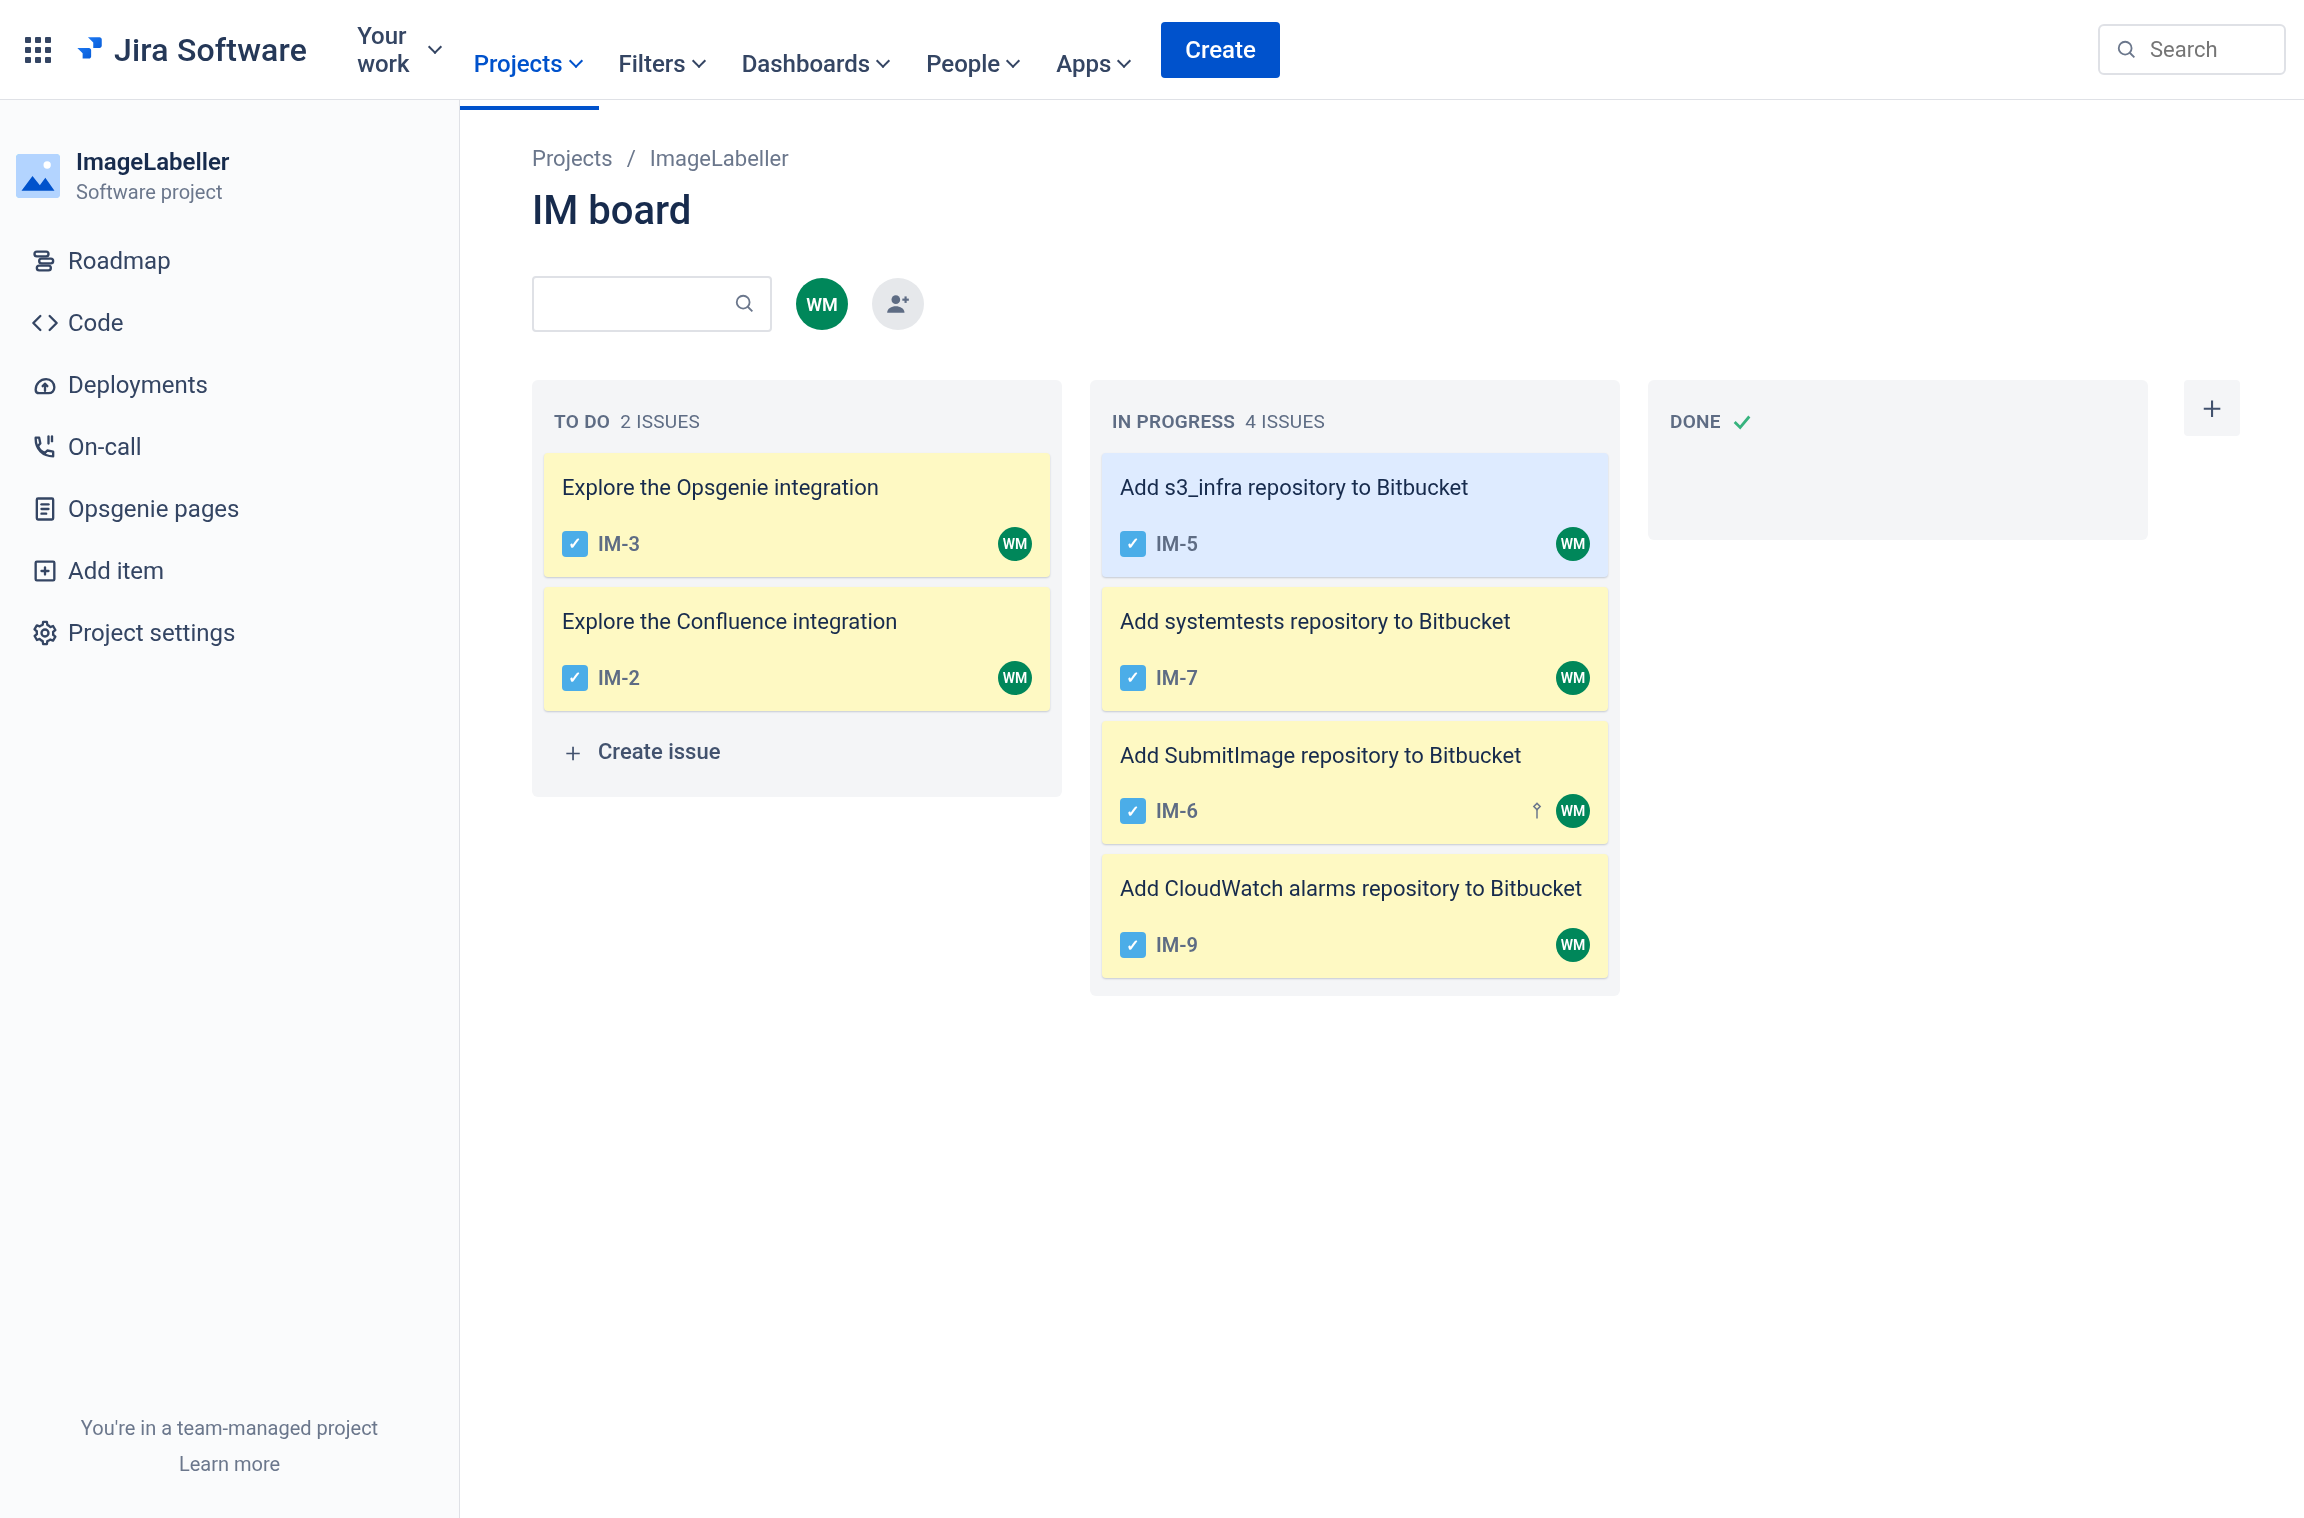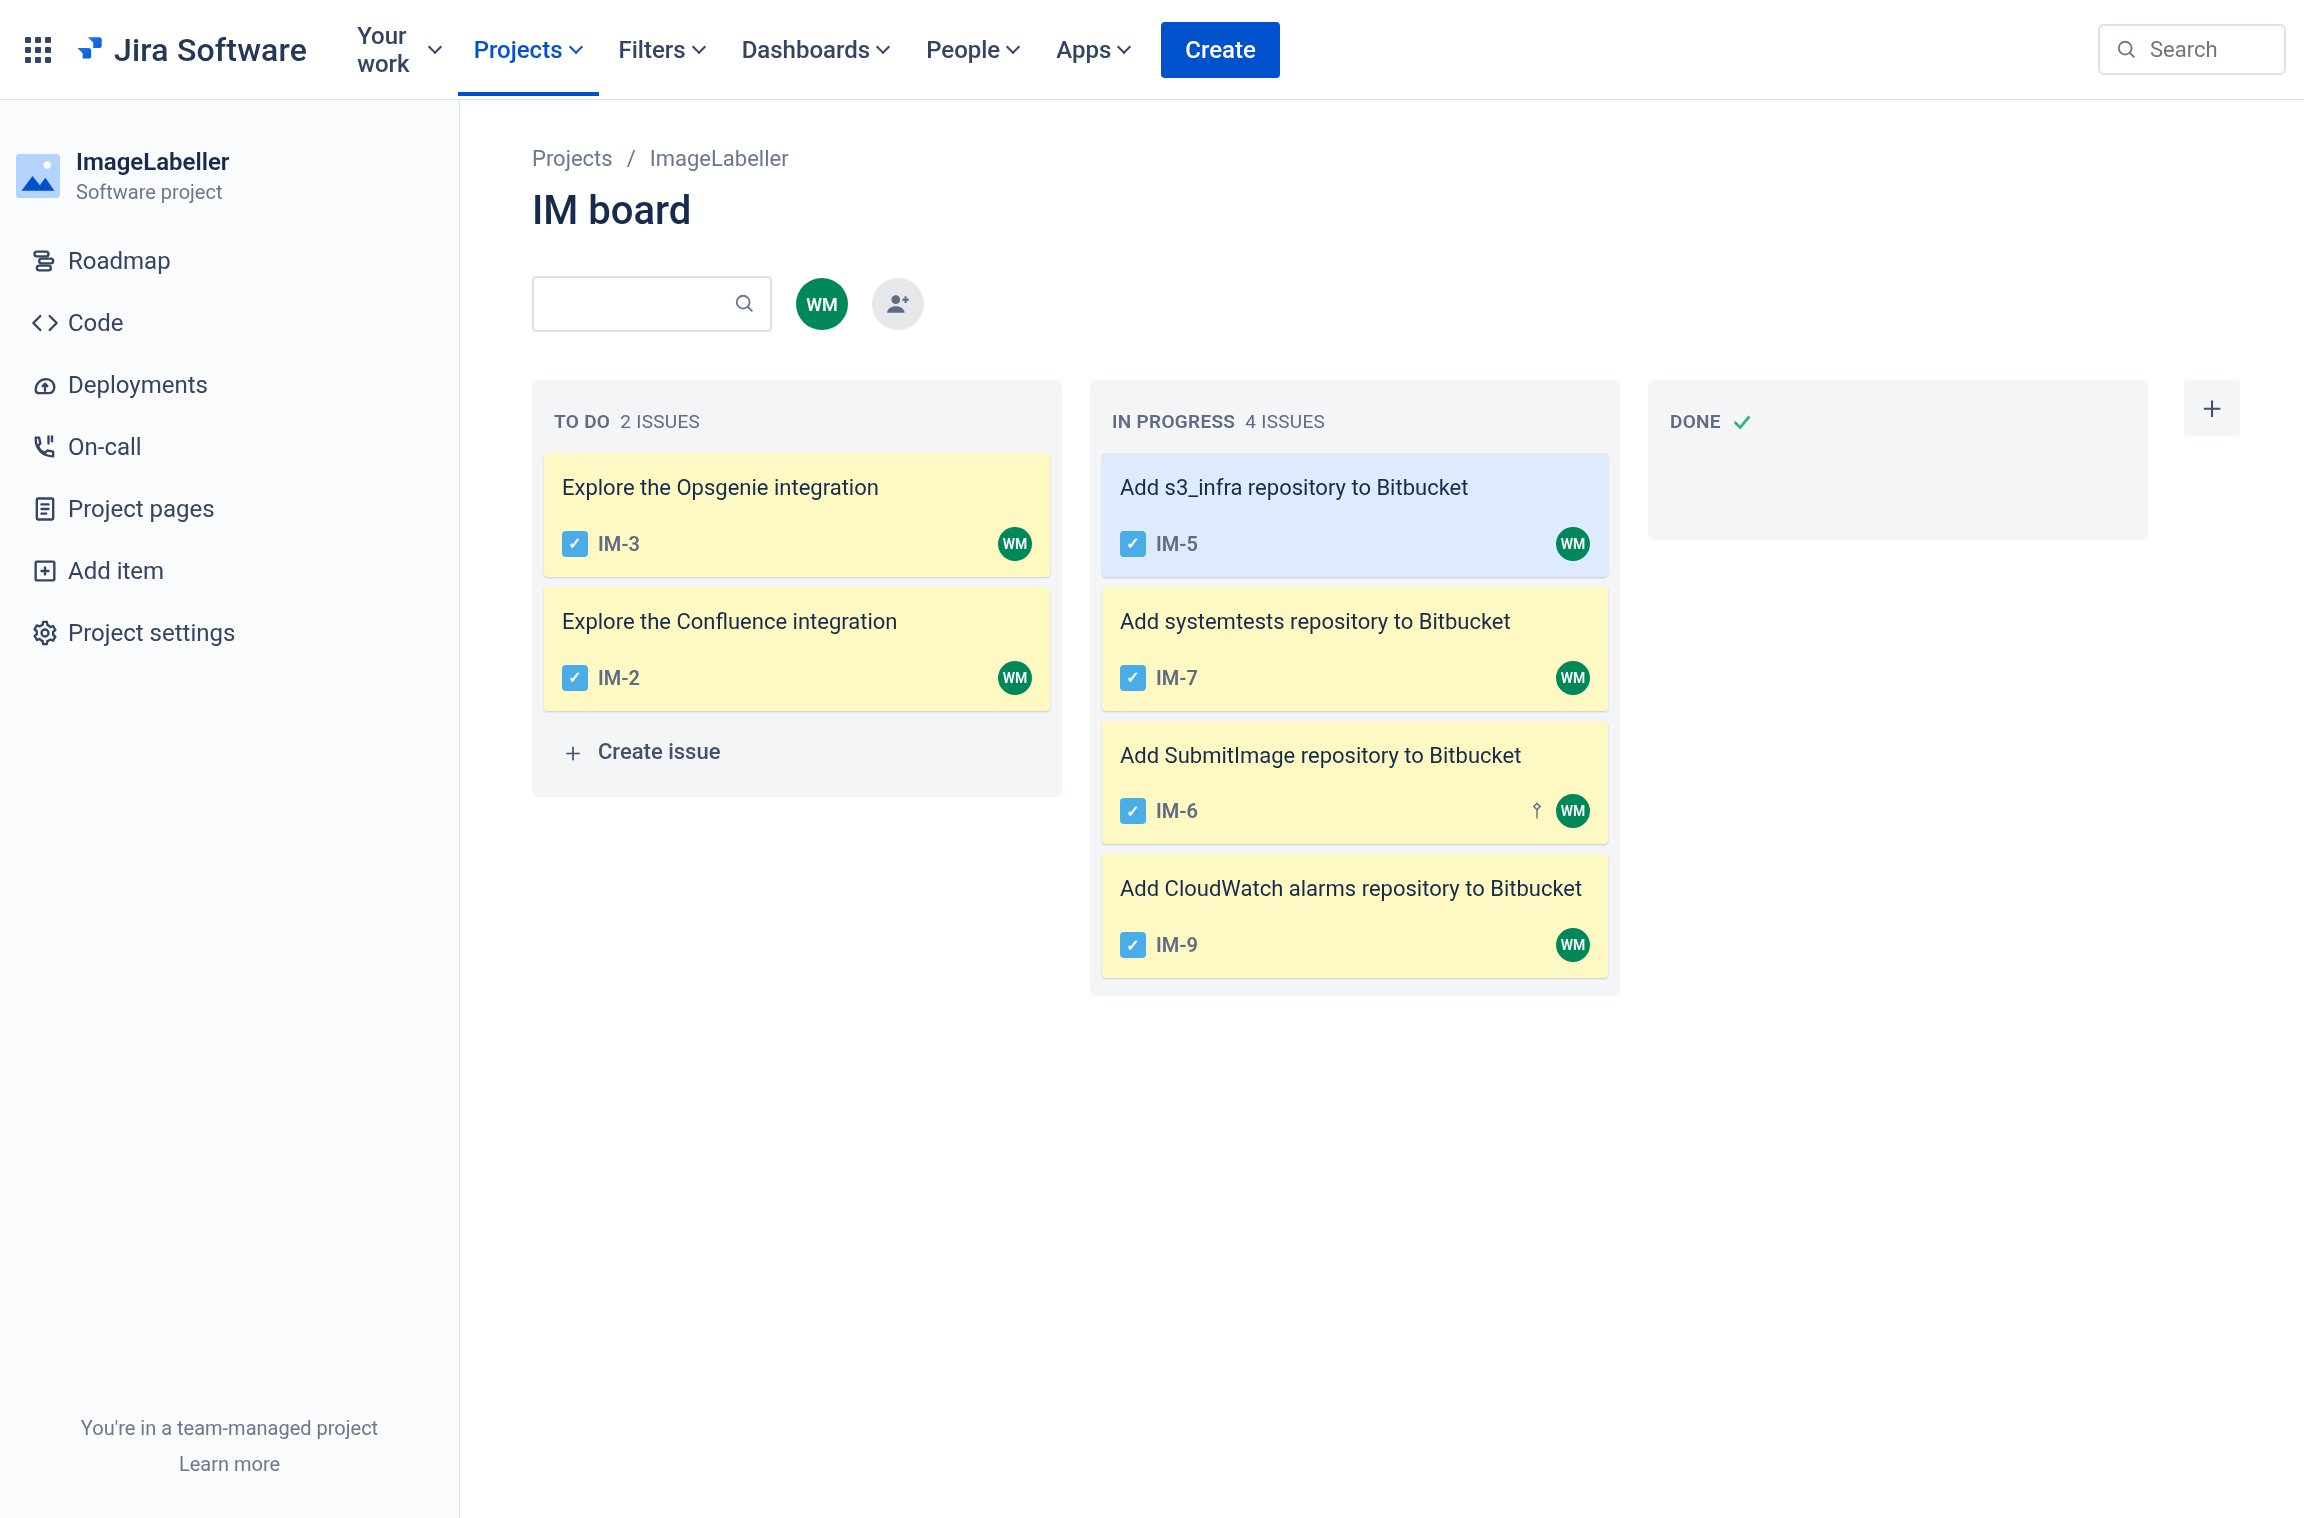--- a/index.html
+++ b/index.html
@@ -16,21 +16,21 @@
   }
   *{box-sizing:border-box;font-family:-apple-system,BlinkMacSystemFont,"Segoe UI",Roboto,Helvetica,Arial,sans-serif;}
   body{margin:0;width:2304px;height:1518px;color:var(--text);overflow:hidden;transform-origin:top left;}
   
   .topnav{height:100px;border-bottom:1px solid var(--border);display:flex;align-items:center;padding:0 18px;gap:6px;}
   .app-switcher{width:40px;height:40px;display:flex;align-items:center;justify-content:center;border-radius:4px;cursor:pointer;}
   .dotgrid{display:grid;grid-template-columns:repeat(3,6px);grid-template-rows:repeat(3,6px);gap:4px;}
   .dotgrid span{width:6px;height:6px;background:#344563;border-radius:1px;}
   .brand{display:flex;align-items:center;gap:8px;margin-left:8px;margin-right:28px;}
   .brand-text{font-size:32px;font-weight:500;letter-spacing:.2px;color:#253858;}
-  .nav-items{display:flex;align-items:center;gap:4px;flex:1;}
+  .nav-items{display:flex;align-items:flex-end;gap:4px;flex:1;}
   .nav-item{display:flex;align-items:center;gap:8px;padding:8px 16px;border-radius:4px;font-size:24px;font-weight:500;color:var(--nav-text);cursor:pointer;position:relative;}
   .nav-item.active{color:var(--blue);}
   .nav-item.active::after{content:"";position:absolute;left:0;right:0;bottom:-24px;height:4px;background:var(--blue);}
   .chev{width:12px;height:12px;display:inline-block;position:relative;}
   .chev::before{content:"";position:absolute;width:8px;height:8px;border-right:2px solid currentColor;border-bottom:2px solid currentColor;transform:rotate(45deg);top:-2px;left:0;}
   .create-btn{background:var(--blue);color:#fff;border:none;padding:14px 24px;border-radius:4px;font-size:24px;font-weight:500;cursor:pointer;margin-left:8px;}
   .spacer{flex:1;}
   .search-box{display:flex;align-items:center;gap:10px;border:2px solid var(--border);border-radius:6px;padding:10px 16px;min-width:180px;color:var(--text-subtle);cursor:text;}
   .search-box input{border:none;outline:none;font-size:22px;background:transparent;color:var(--text);width:120px;}
   
@@ -201,21 +201,21 @@
         </div>
         <div class="side-item">
           <span class="side-icon">
             <svg width="28" height="28" viewBox="0 0 24 24" fill="none" stroke="currentColor" stroke-width="2" stroke-linecap="round" stroke-linejoin="round">
               <rect x="5" y="3" width="14" height="18" rx="1"></rect>
               <line x1="9" y1="8" x2="15" y2="8"></line>
               <line x1="9" y1="12" x2="15" y2="12"></line>
               <line x1="9" y1="16" x2="13" y2="16"></line>
             </svg>
           </span>
-          <span>Project pages</span>
+          <span>Opsgenie pages</span>
         </div>
         <div class="side-item">
           <span class="side-icon">
             <svg width="28" height="28" viewBox="0 0 24 24" fill="none" stroke="currentColor" stroke-width="2" stroke-linecap="round" stroke-linejoin="round">
               <rect x="4" y="4" width="16" height="16" rx="1"></rect>
               <line x1="12" y1="9" x2="12" y2="15"></line>
               <line x1="9" y1="12" x2="15" y2="12"></line>
             </svg>
           </span>
           <span>Add item</span>

